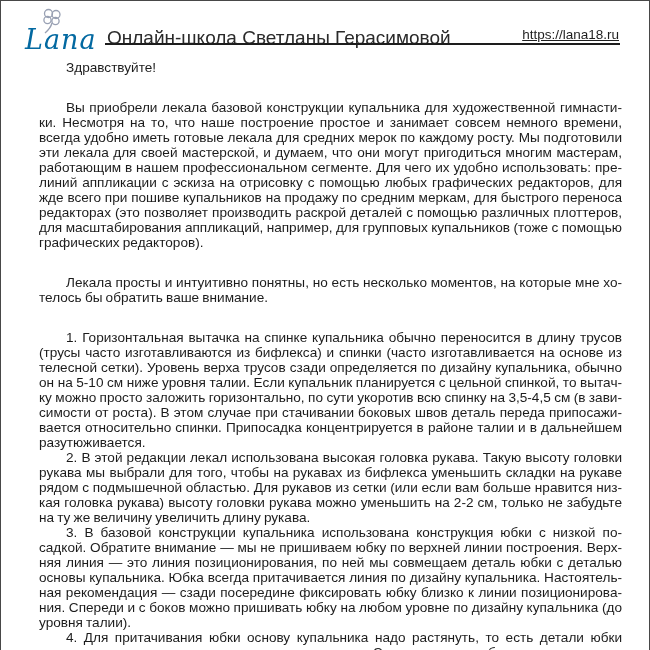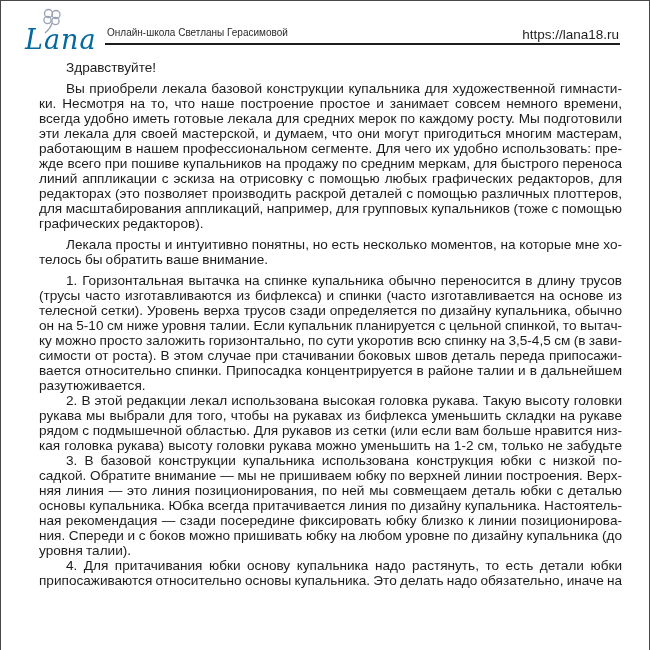--- a/index.html
+++ b/index.html
@@ -22,39 +22,39 @@
   .logo-flower { position:absolute; left:17px; top:2px; width:24px; height:27px; }
   .logo-text {
     position:absolute; left:2px; top:19px;
     font-family:"DejaVu Serif", serif;
     font-style:italic;
     font-size:27px;
     letter-spacing:1px;
   }
   .header-name {
     position:absolute; left:106px; top:26px;
-    font-size:10px; color:#2a2a2a;
+    font-size:19px; color:#2a2a2a;
   }
   .header-url {
     position:absolute; right:30px; top:26px;
-    font-size:13.5px; color:#1f1f1f;
+    font-size:13.5px; color:#1f1f1f;text-decoration:underline;
   }
   .header-rule {
     position:absolute; left:104px; right:29px; top:42px;
     height:1.5px; background:#1d1d1d;
   }
   
   .doc {
     position:absolute; left:38px; top:59px; width:583px;
     font-size:13.6px; line-height:15px;
     color:#1c1c1c;
     word-spacing:-0.6px;
   }
   .para { margin:0; }
-  .para.gap { margin-top:6px; }
+  .para.gap { margin-top:25px; }
   .line { text-align:justify; text-align-last:justify; }
   .line.last { text-align-last:left; }
   .line.indent { text-indent:27px; }
   .b { font-weight:normal; }
 </style>
 </head>
 <body>
 
 <div class="page">
 
@@ -78,22 +78,22 @@
   <div class="doc">
       <div class="para">
         <div class="line indent last"><span>Здравствуйте!</span></div>
       </div>
       <div class="para gap">
         <div class="line indent"><span>Вы приобрели лекала базовой конструкции купальника для художественной гимнасти-</span></div>
         <div class="line"><span>ки. Несмотря на то, что наше построение простое и занимает совсем немного времени,</span></div>
         <div class="line"><span>всегда удобно иметь готовые лекала для средних мерок по каждому росту. Мы подготовили</span></div>
         <div class="line"><span>эти лекала для своей мастерской, и думаем, что они могут пригодиться многим мастерам,</span></div>
         <div class="line"><span>работающим в нашем профессиональном сегменте. Для чего их удобно использовать: пре-</span></div>
+        <div class="line"><span>линий аппликации с эскиза на отрисовку с помощью любых графических редакторов, для</span></div>
         <div class="line"><span>жде всего при пошиве купальников на продажу по средним меркам, для быстрого переноса</span></div>
-        <div class="line"><span>линий аппликации с эскиза на отрисовку с помощью любых графических редакторов, для</span></div>
         <div class="line"><span>редакторах (это позволяет производить раскрой деталей с помощью различных плоттеров,</span></div>
         <div class="line"><span>для масштабирования аппликаций, например, для групповых купальников (тоже с помощью</span></div>
         <div class="line last"><span>графических редакторов).</span></div>
       </div>
       <div class="para gap">
         <div class="line indent"><span>Лекала просты и интуитивно понятны, но есть несколько моментов, на которые мне хо-</span></div>
         <div class="line last"><span>телось бы обратить ваше внимание.</span></div>
       </div>
       <div class="para gap">
         <div class="line indent"><span class="b">1. Горизонтальная вытачка</span><span> на спинке купальника обычно переносится в длину трусов</span></div>
@@ -102,21 +102,22 @@
         <div class="line"><span>он на 5-10 см ниже уровня талии. Если купальник планируется с цельной спинкой, то вытач-</span></div>
         <div class="line"><span>ку можно просто заложить горизонтально, по сути укоротив всю спинку на 3,5-4,5 см (в зави-</span></div>
         <div class="line"><span>симости от роста). В этом случае при стачивании боковых швов деталь переда припосажи-</span></div>
         <div class="line"><span>вается относительно спинки. Припосадка концентрируется в районе талии и в дальнейшем</span></div>
         <div class="line last"><span>разутюживается.</span></div>
       </div>
       <div class="para">
         <div class="line indent"><span>2. В этой редакции лекал использована </span><span class="b">высокая головка рукава</span><span>. Такую высоту головки</span></div>
         <div class="line"><span>рукава мы выбрали для того, чтобы на рукавах из бифлекса уменьшить складки на рукаве</span></div>
         <div class="line"><span>рядом с подмышечной областью. Для рукавов из сетки (или если вам больше нравится низ-</span></div>
-        <div class="line"><span>кая головка рукава) высоту головки рукава можно уменьшить на 1-2 см, только не забудьте</span></div>
+        <div class="line"><span>кая головка рукава) высоту головки рукава можно уменьшить на 2-2 см, только не забудьте</span></div>
+        <div class="line last"><span>на ту же величину увеличить длину рукава.</span></div>
       </div>
       <div class="para">
         <div class="line indent"><span>3. В базовой конструкции купальника </span><span class="b">использована конструкция юбки с низкой по-</span></div>
         <div class="line"><span class="b">садкой</span><span>. Обратите внимание </span><span class="b">—</span><span> мы не пришиваем юбку по верхней линии построения. Верх-</span></div>
         <div class="line"><span>няя линия </span><span class="b">—</span><span> это линия позиционирования, по ней мы совмещаем деталь юбки с деталью</span></div>
         <div class="line"><span>основы купальника. Юбка всегда притачивается линия по дизайну купальника. Настоятель-</span></div>
         <div class="line"><span>ная рекомендация </span><span class="b">—</span><span> сзади посередине фиксировать юбку близко к линии позиционирова-</span></div>
         <div class="line"><span>ния. Спереди и с боков можно пришивать юбку на любом уровне по дизайну купальника (до</span></div>
         <div class="line last"><span>уровня талии).</span></div>
       </div>

